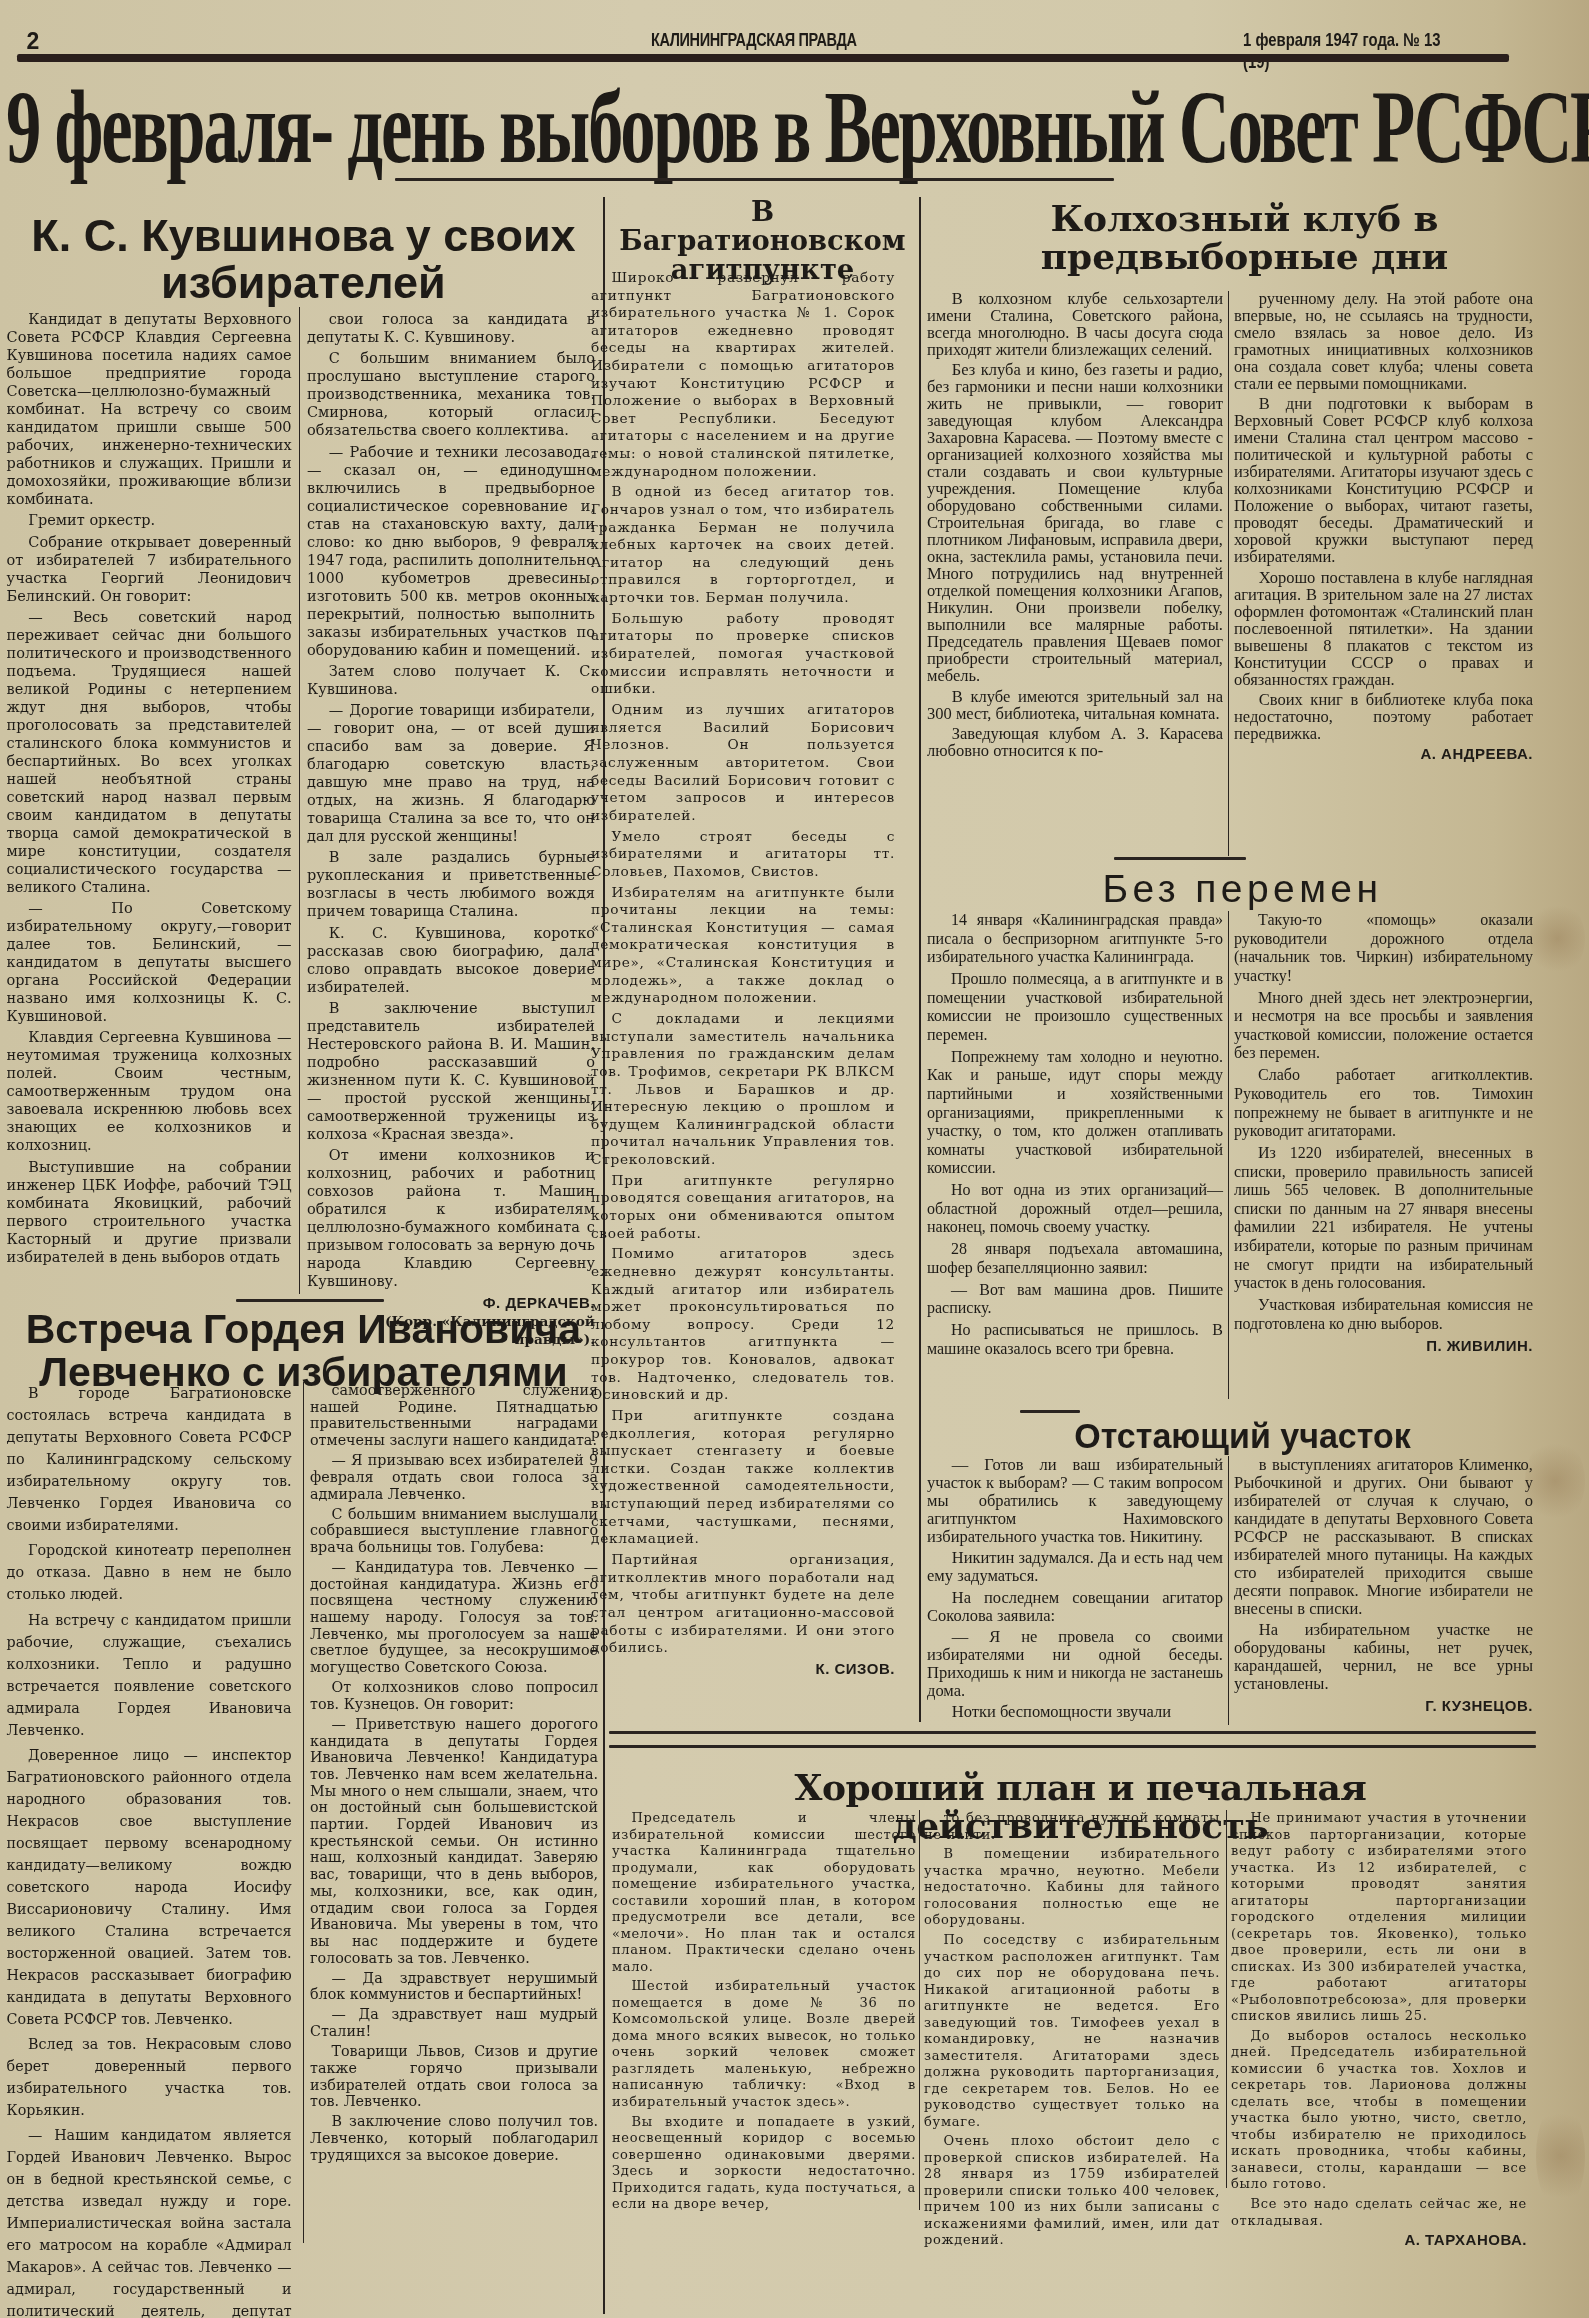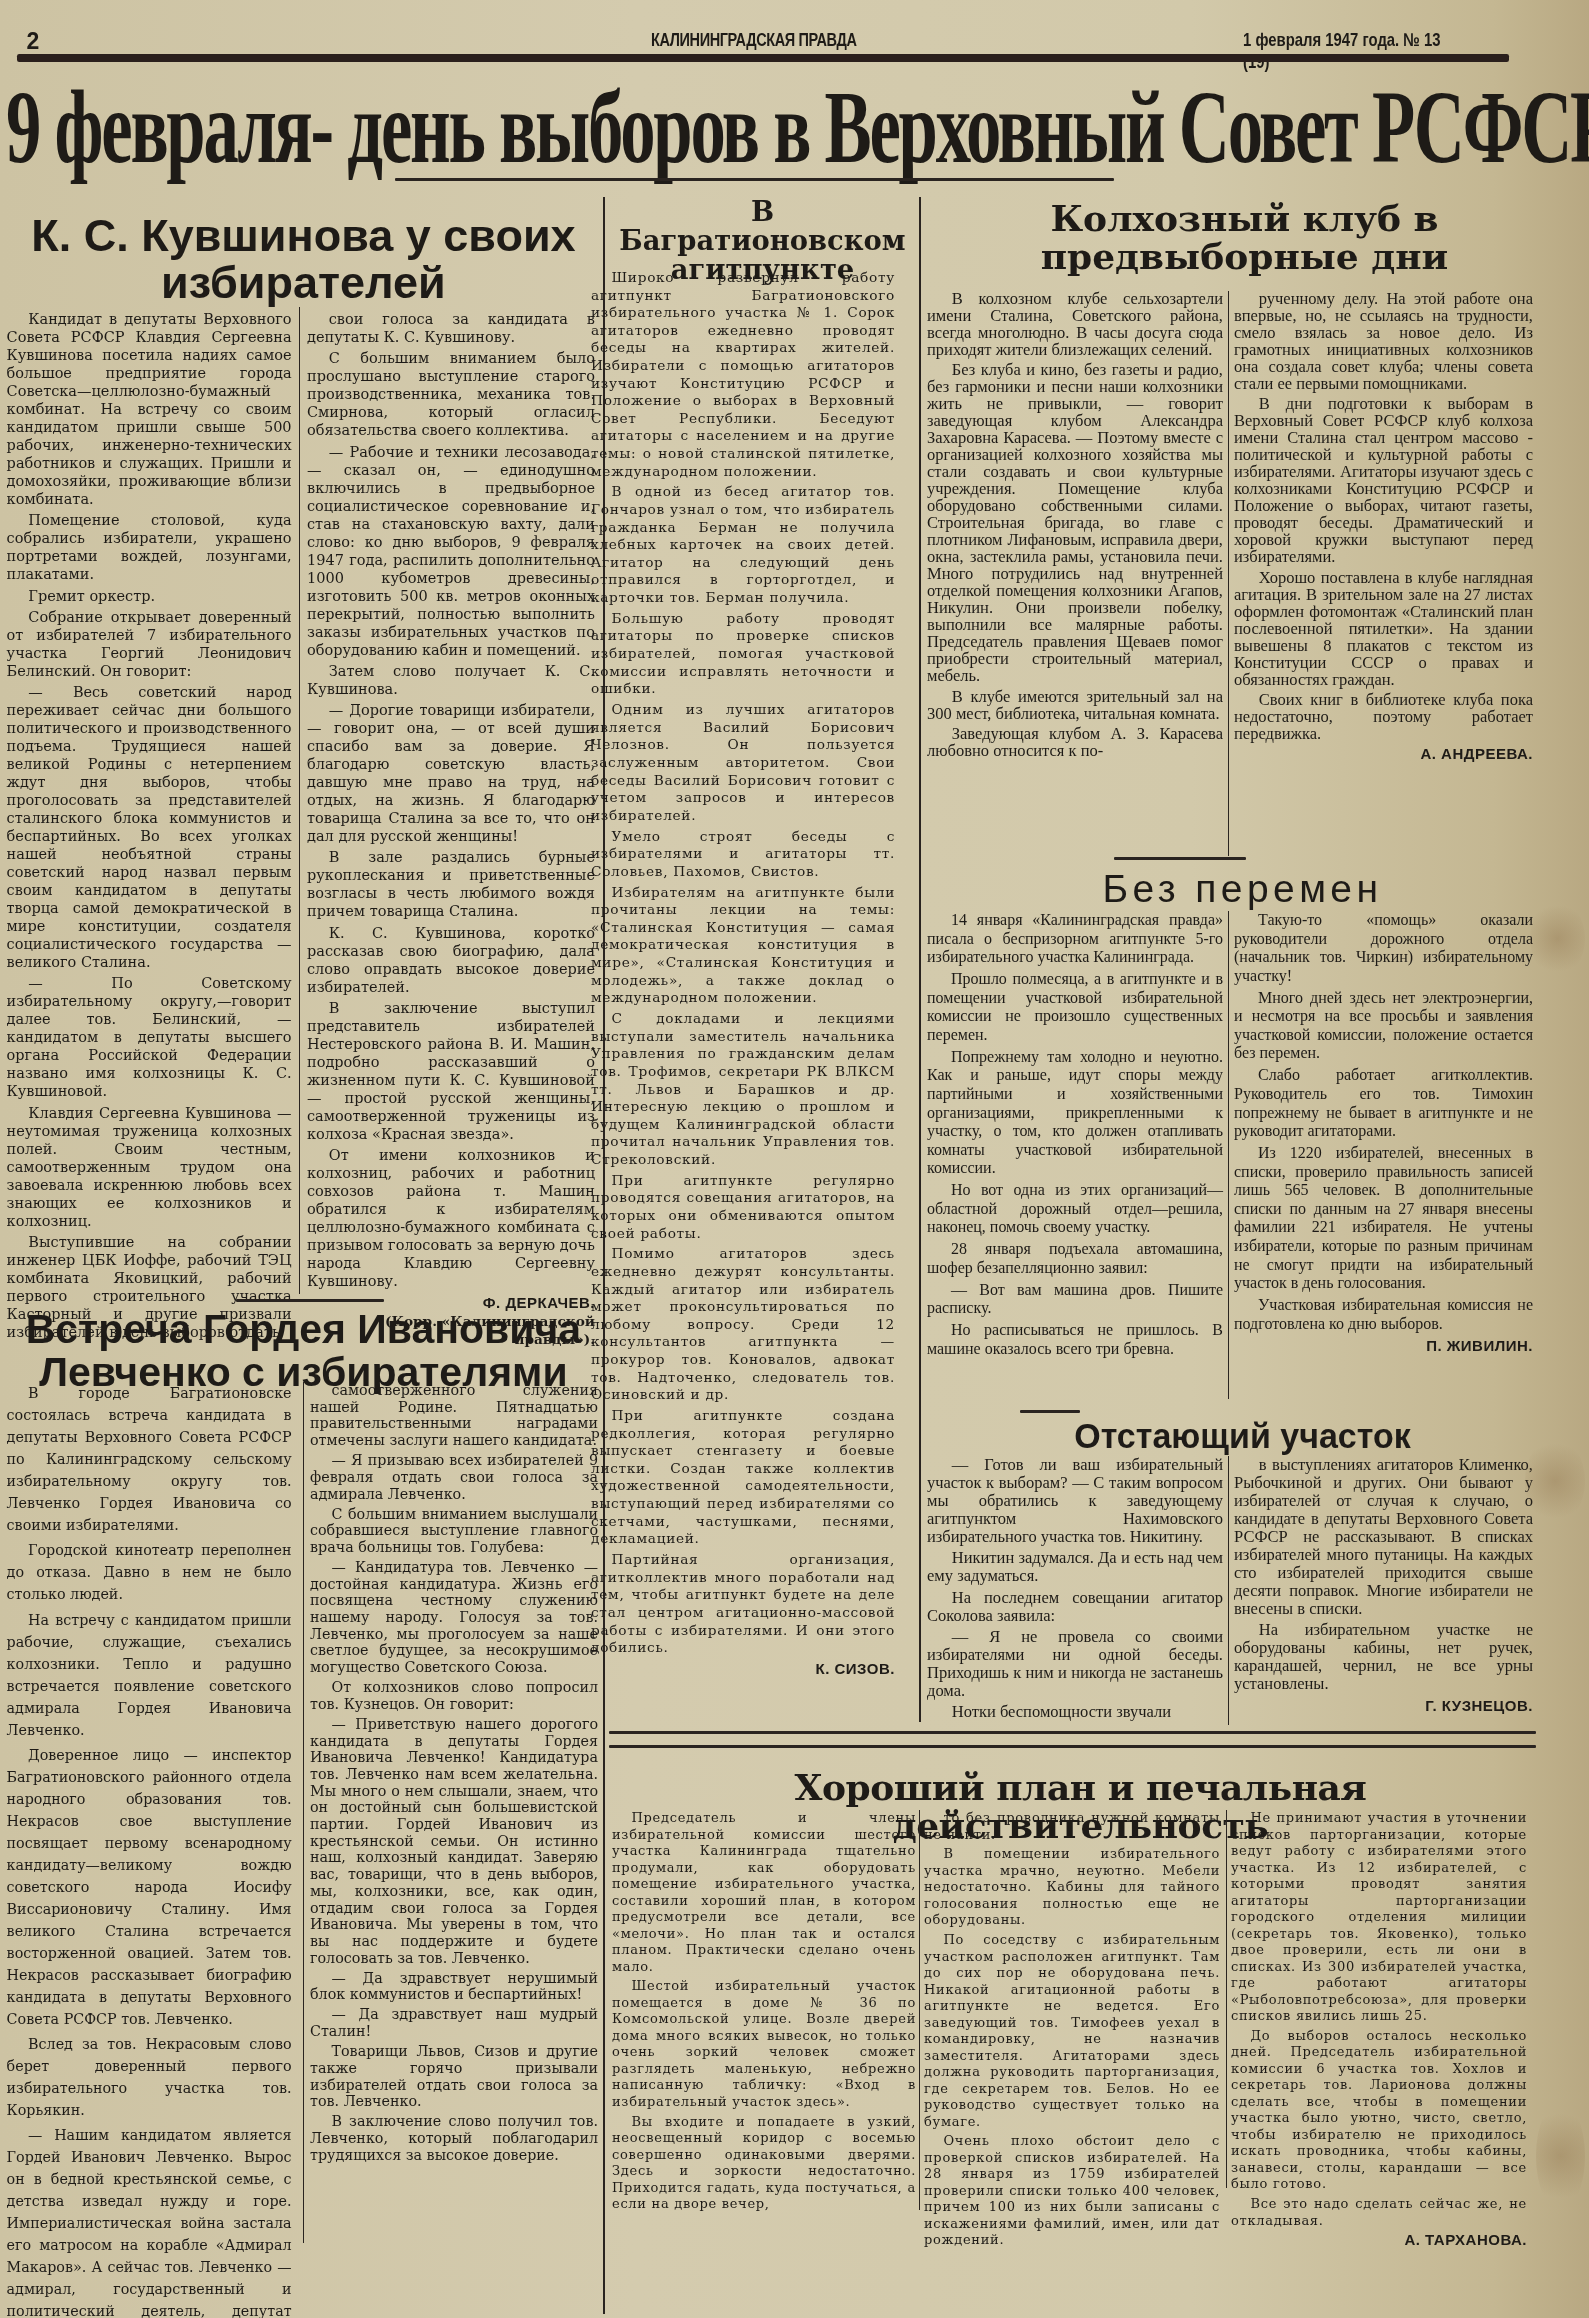--- a/index.html
+++ b/index.html
@@ -45,21 +45,20 @@
   <span class="date">1 февраля 1947 года. № 13 (19)</span>
 </div>
 <div class="abs rule-thick" style="top:54px;left:16.5px;width:1492px;height:7.7px;border-radius:2.2px;"></div>
 
 <div class="abs banner">9 февраля- день выборов в Верховный Совет РСФСР</div>
 <div class="hrule" style="top:178px;left:395px;width:719px;height:2.7px;"></div>
 
 <div class="abs headline hl-kuv">К. С. Кувшинова у своих избирателей</div>
 <div class="col" style="top:310px;left:6.6px;width:285px;">
   <p>Кандидат в депутаты Верховного Совета РСФСР Клавдия Сергеевна Кувшинова посетила надиях самое большое предприятие города Советска—целлюлозно-бумажный комбинат. На встречу со своим кандидатом пришли свыше 500 рабочих, инженерно-технических работников и служащих. Пришли и домохозяйки, проживающие вблизи комбината.</p>
-  <p>Помещение столовой, куда собрались избиратели, украшено портретами вождей, лозунгами, плакатами.</p>
   <p>Гремит оркестр.</p>
   <p>Собрание открывает доверенный от избирателей 7 избирательного участка Георгий Леонидович Белинский. Он говорит:</p>
   <p>— Весь советский народ переживает сейчас дни большого политического и производственного подъема. Трудящиеся нашей великой Родины с нетерпением ждут дня выборов, чтобы проголосовать за представителей сталинского блока коммунистов и беспартийных. Во всех уголках нашей необъятной страны советский народ назвал первым своим кандидатом в депутаты творца самой демократической в мире конституции, создателя социалистического государства — великого Сталина.</p>
   <p>— По Советскому избирательному округу,—говорит далее тов. Белинский, — кандидатом в депутаты высшего органа Российской Федерации названо имя колхозницы К. С. Кувшиновой.</p>
   <p>Клавдия Сергеевна Кувшинова — неутомимая труженица колхозных полей. Своим честным, самоотверженным трудом она завоевала искреннюю любовь всех знающих ее колхозников и колхозниц.</p>
   <p>Выступившие на собрании инженер ЦБК Иоффе, рабочий ТЭЦ комбината Яковицкий, рабочий первого строительного участка Касторный и другие призвали избирателей в день выборов отдать</p>
 </div>
 <div class="vrule" style="top:307px;left:299px;height:987px;width:1.1px;"></div>
 <div class="col" style="top:310px;left:307px;width:288px;">
   <p>свои голоса за кандидата в депутаты К. С. Кувшинову.</p>

